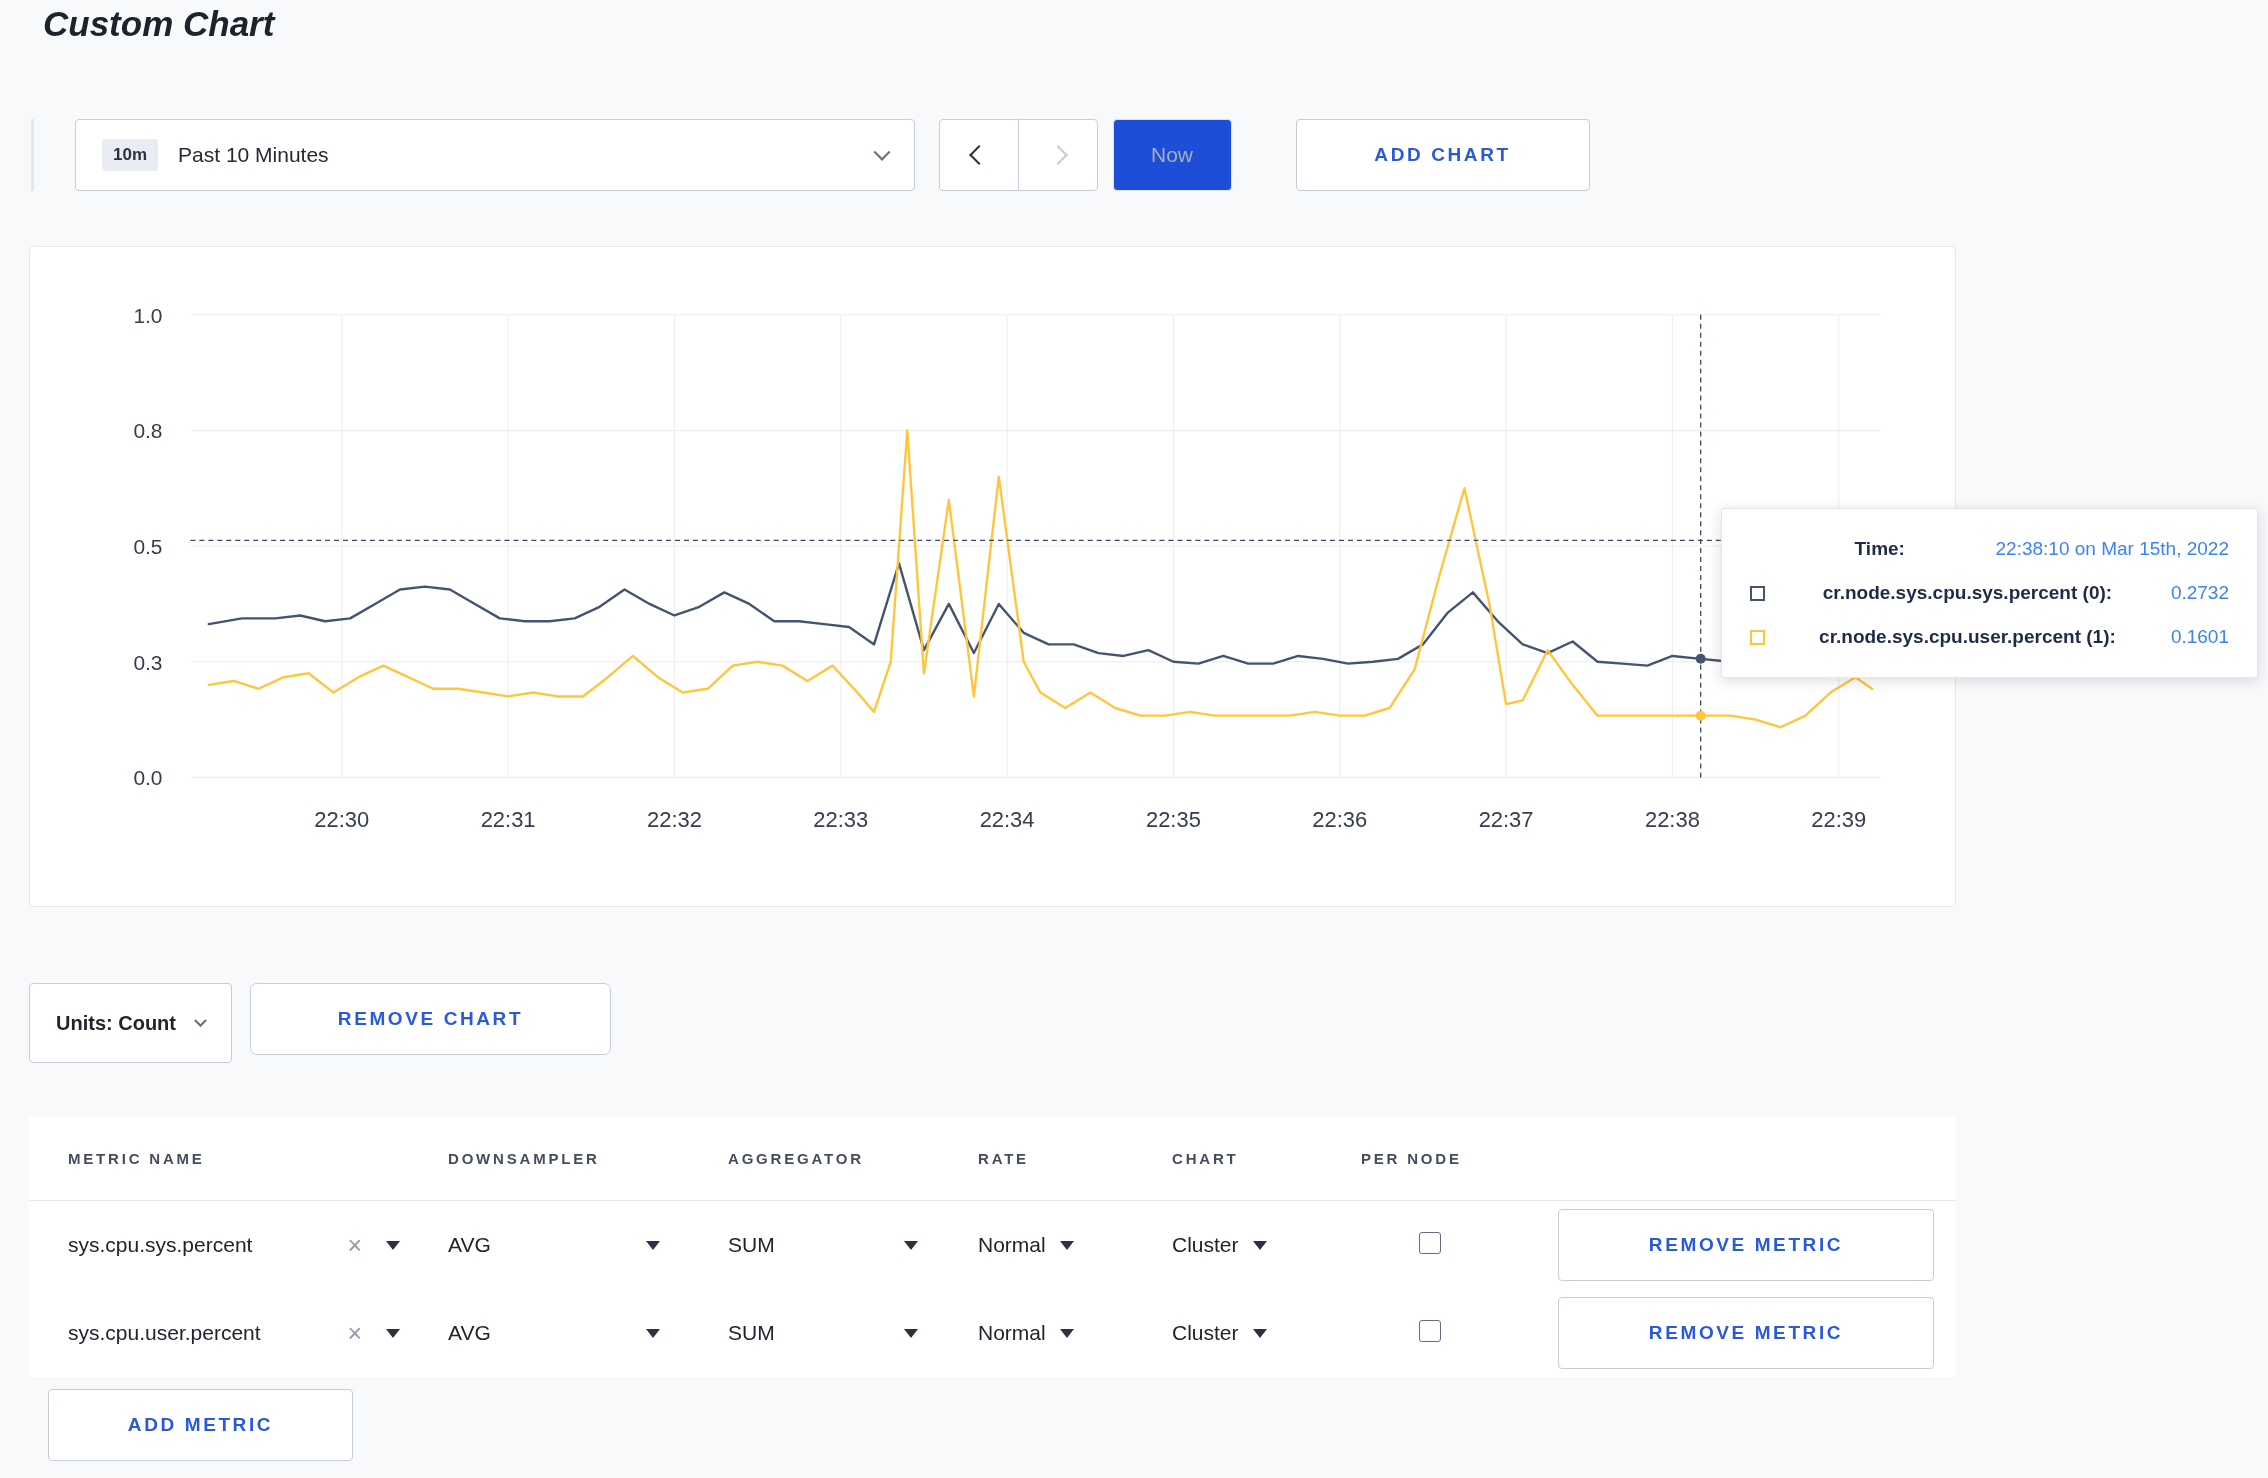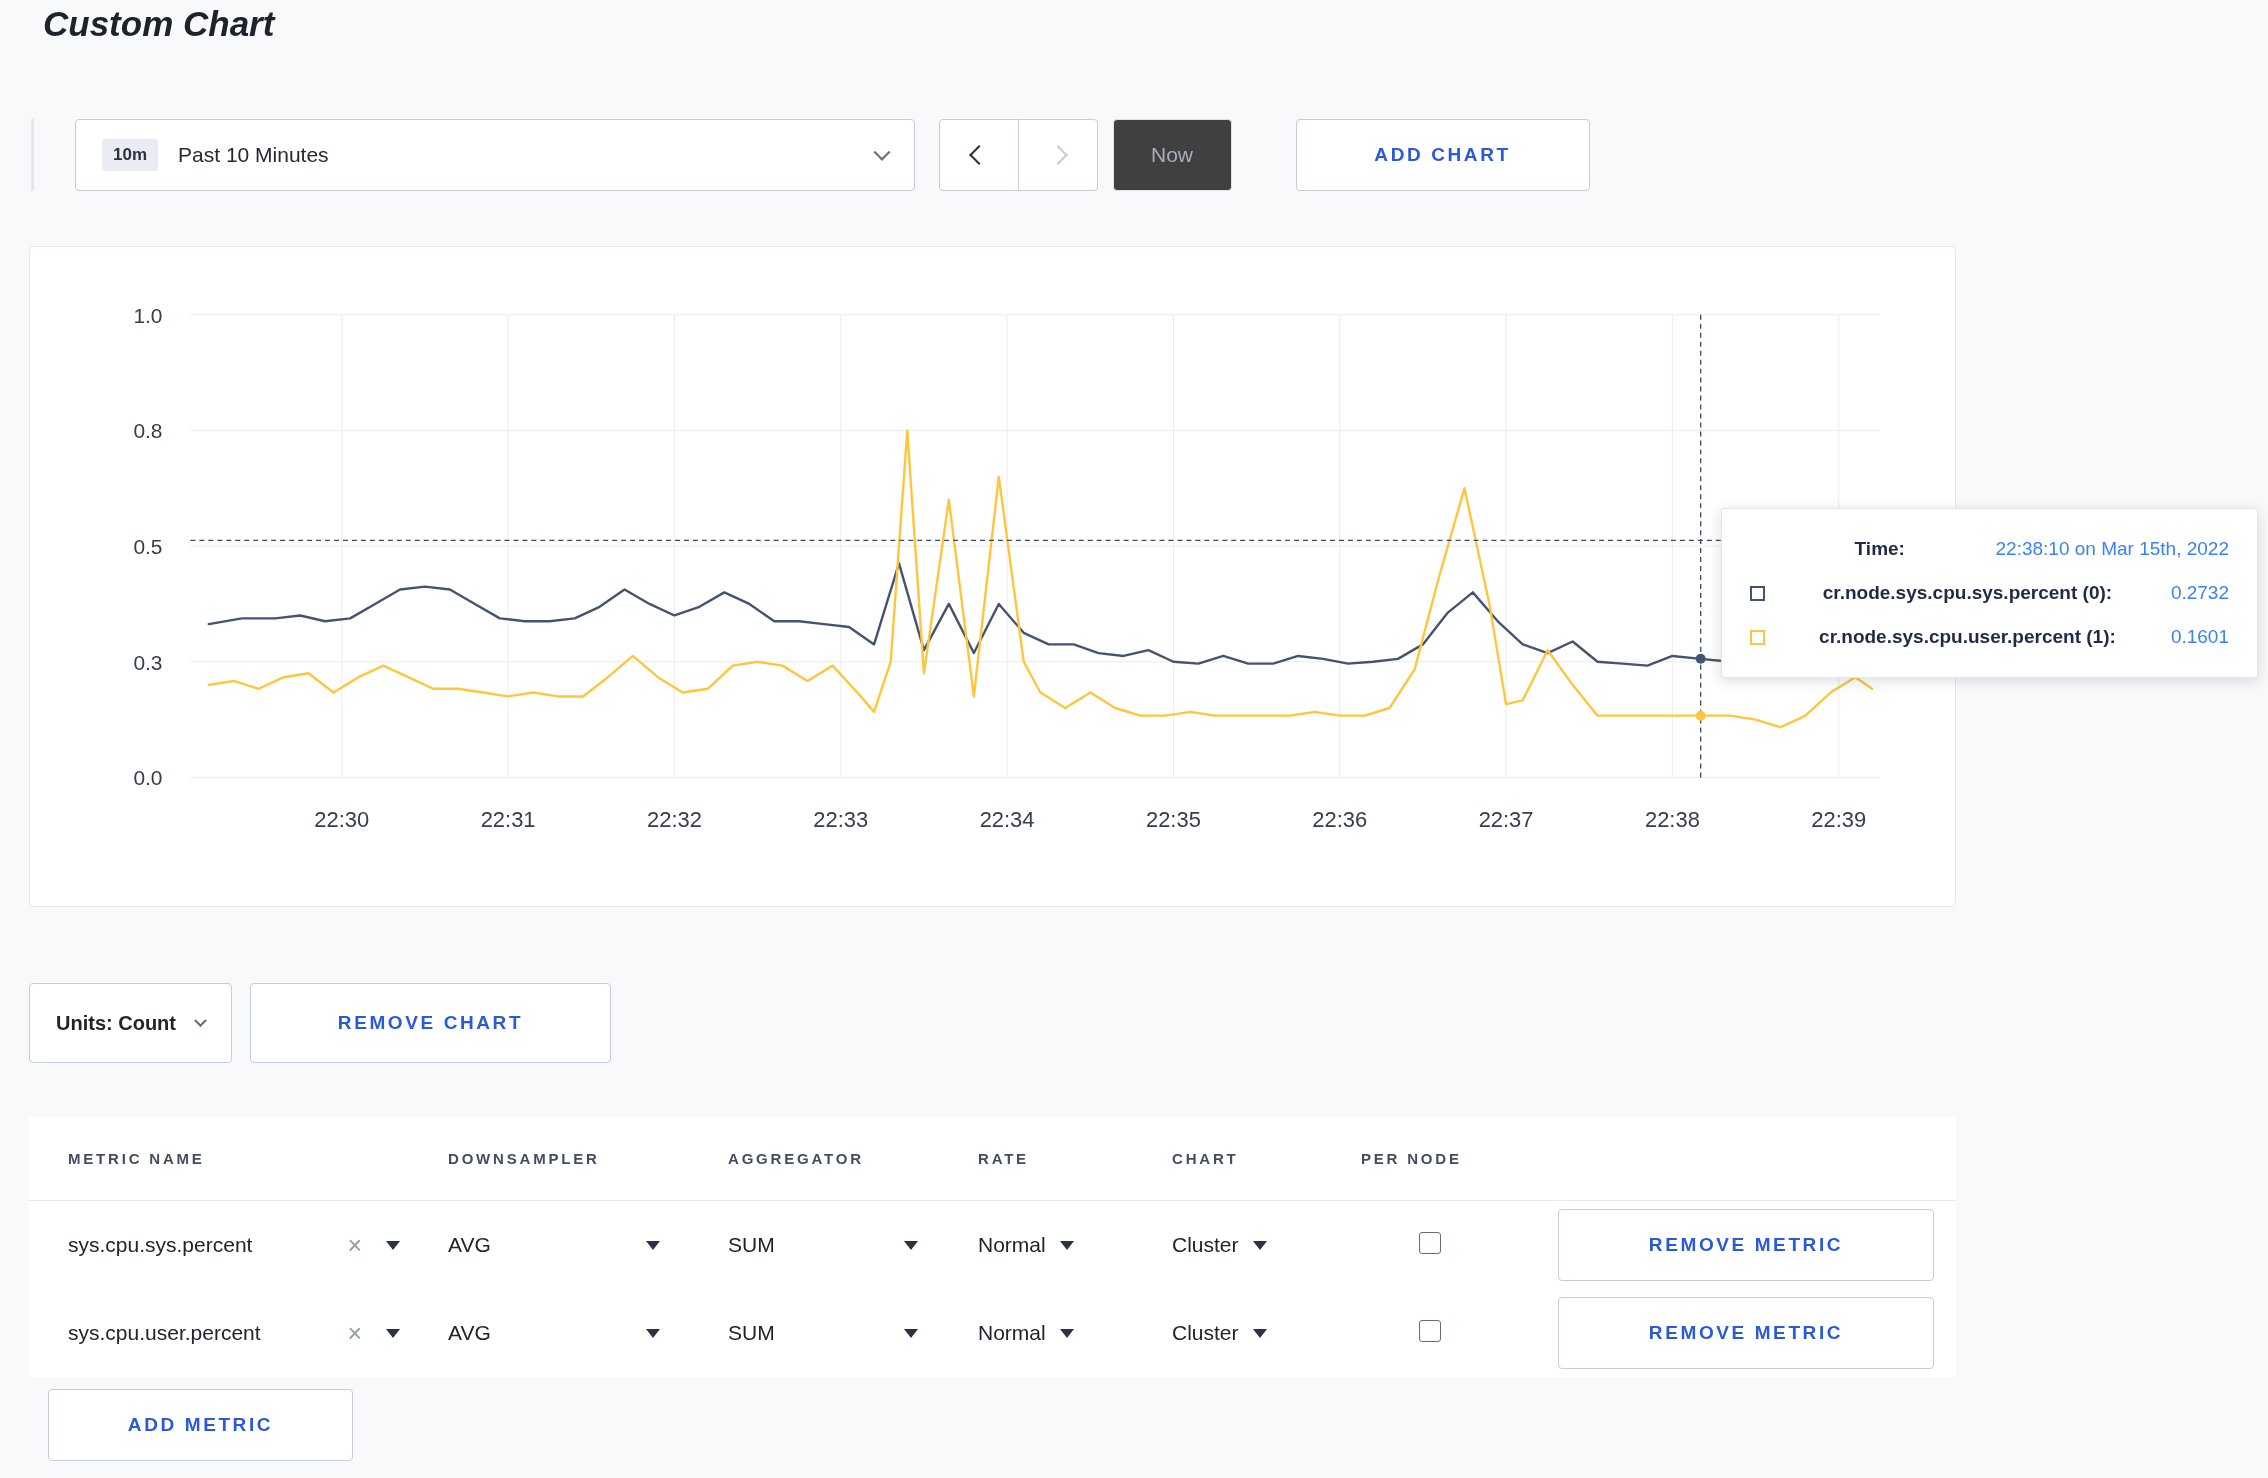--- a/index.html
+++ b/index.html
@@ -50,21 +50,21 @@
   .arrow-group { display:flex; margin-left:24px; }
   .arrow-btn {
     width:80px; height:72px; background:#fff; border:1.5px solid #c6ccd9;
     display:flex; align-items:center; justify-content:center;
   }
   .arrow-btn:first-child { border-radius:4px 0 0 4px; }
   .arrow-btn:last-child  { border-radius:0 4px 4px 0; margin-left:-1.5px; }
 
   .now-btn {
     margin-left:15px; width:119px; height:72px;
-    background:#404040; border:1.5px solid #dfe3ea; border-radius:4px;
+    background:#1d4ed8; border:1.5px solid #dfe3ea; border-radius:4px;
     font-size:21px; color:#a7aebb;
   }
 
   .outline-btn {
     background:#fff; border:1.5px solid #c6ccd9; border-radius:4px;
     color:#2a5ada; font-size:19px; font-weight:600; letter-spacing:2.6px;
   }
   .add-chart { margin-left:64px; width:294px; height:72px; }
 
   
@@ -88,21 +88,21 @@
   .tt-value { color:#3b82f6; }
 
   
   .units-row { position:absolute; left:29px; top:983px; display:flex; gap:18px; }
   .units-btn {
     height:80px; padding:0 26px; background:#fff;
     border:1.5px solid #c6ccd9; border-radius:4px;
     display:flex; align-items:center; gap:20px;
     font-size:20px; font-weight:700; color:#20242c;
   }
-  .remove-chart { width:361px; height:80px; }
+  .remove-chart { width:361px; height:72px;border-radius:7px; }
 
   
   .metrics-card { position:absolute; left:29px; top:1117px; width:1927px; height:260px; background:#fff; }
   .mrow {
     display:grid;
     grid-template-columns:380px 280px 250px 194px 189px 197px 1fr;
     align-items:center; padding-left:39px; height:88px;
   }
   .mhead {
     height:84px; border-bottom:1.5px solid #e7e9ef;

